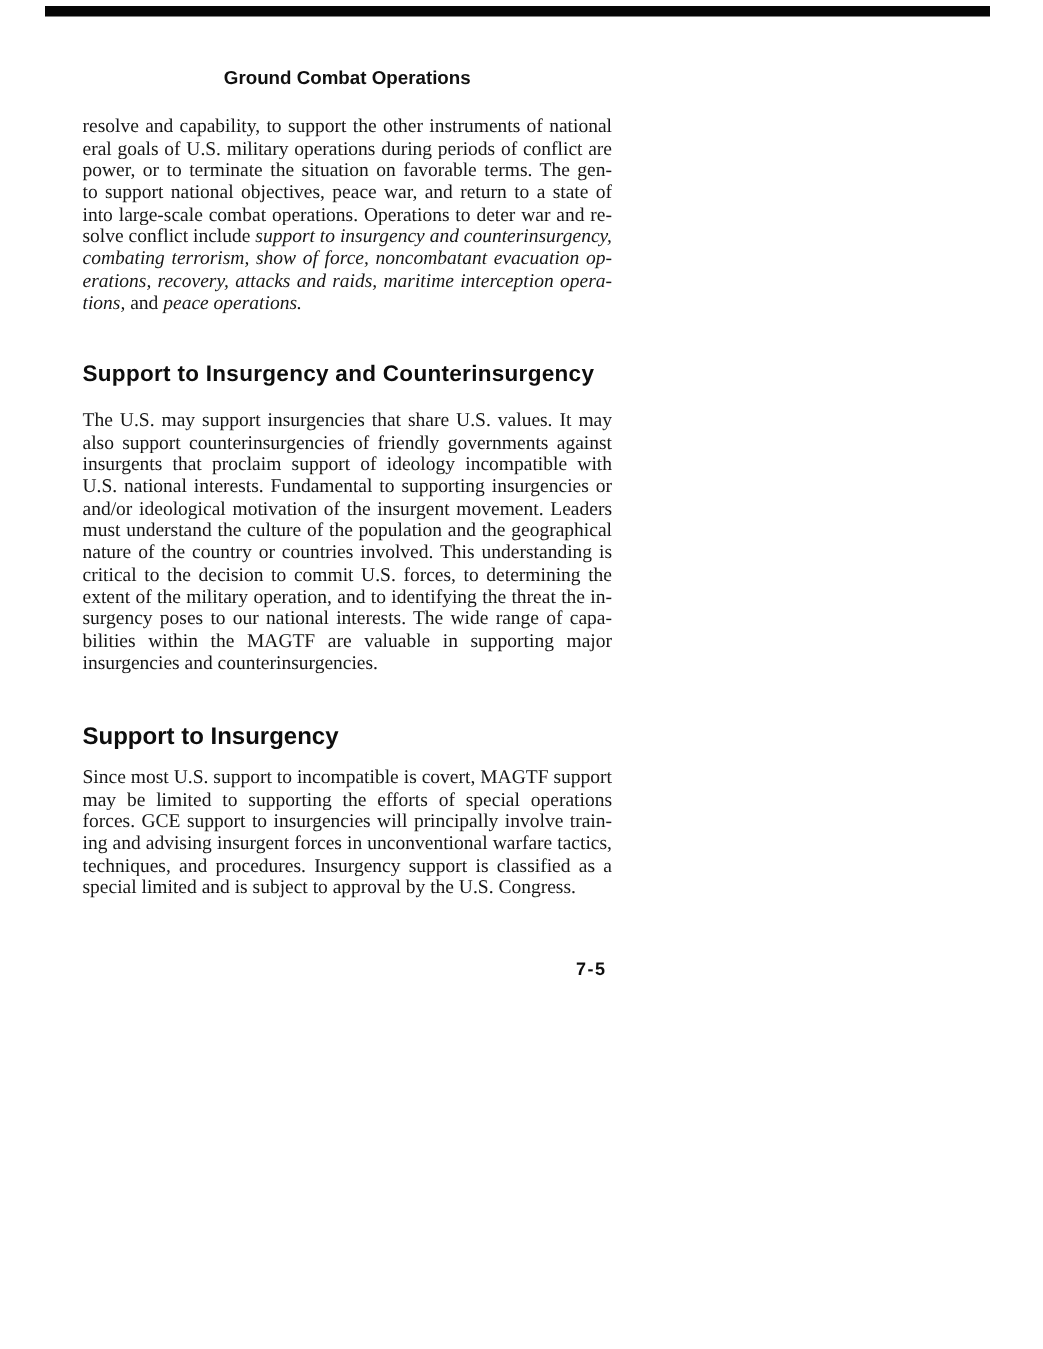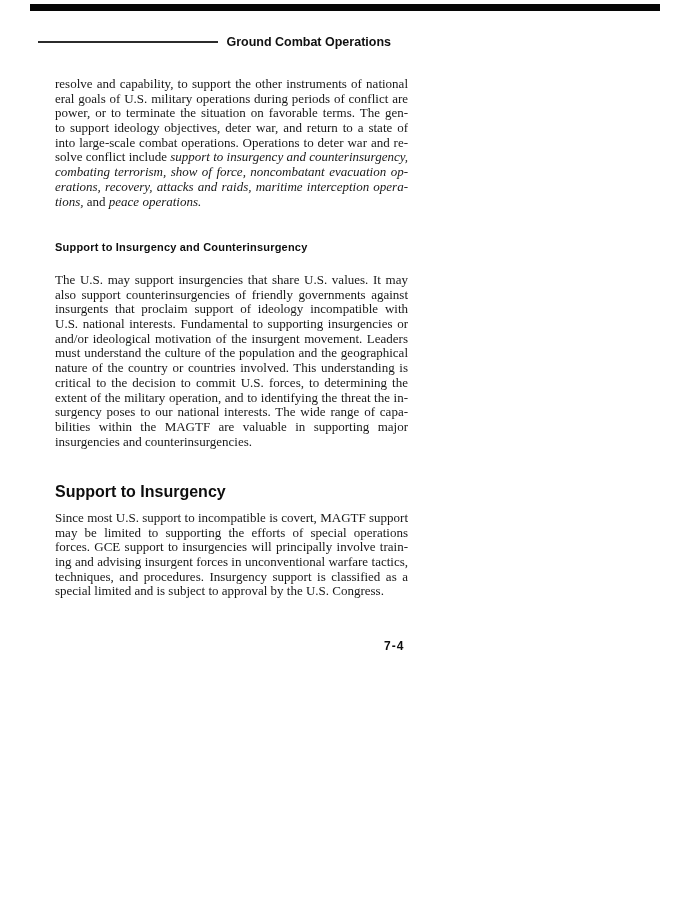--- a/index.html
+++ b/index.html
@@ -21,26 +21,27 @@
     position: absolute;
     left: 30px;
     top: 4px;
     width: 630px;
     height: 7px;
     background: #060606;
   }
   
   .running-header {
     position: absolute;
-    left: 38px;
+    left: 55px;
     top: 35px;
     width: 353px;
     display: flex;
     align-items: center;
     gap: 8px;
+    flex-direction: column;
   }
   .header-rule {
     flex: 1 1 auto;
     height: 2px;
     background: #2b2b2b;
   }
   .header-title {
     flex: 0 0 auto;
     font-family: "Liberation Sans", sans-serif;
     font-weight: bold;
@@ -67,21 +68,21 @@
     text-align-last: left;
   }
   .it { font-style: italic; }
   .sec-heading {
     position: absolute;
     left: 55px;
     top: 241px;
     margin: 0;
     font-family: "Liberation Sans", sans-serif;
     font-weight: bold;
-    font-size: 11px;
+    font-size: 15px;
     letter-spacing: 0.2px;
     color: #0e0e0e;
   }
   .sub-heading {
     position: absolute;
     left: 55px;
     top: 483px;
     margin: 0;
     font-family: "Liberation Sans", sans-serif;
     font-weight: bold;
@@ -108,21 +109,21 @@
 
   <div class="running-header">
     <div class="header-rule"></div>
     <div class="header-title">Ground Combat Operations</div>
   </div>
 
   <div class="para" style="top:77px">
     <div class="ln">resolve and capability, to support the other instruments of national</div>
     <div class="ln">eral goals of U.S. military operations during periods of conflict are</div>
     <div class="ln">power, or to terminate the situation on favorable terms.  The gen-</div>
-    <div class="ln">to support ideology objectives, deter war, and return to a state of</div>
+    <div class="ln">to support national objectives, peace war, and return to a state of</div>
     <div class="ln">into large-scale combat operations.  Operations to deter war and re-</div>
     <div class="ln"><span>solve conflict include </span><span class="it">support to insurgency and counterinsurgency,</span></div>
     <div class="ln it">combating terrorism, show of force, noncombatant evacuation op-</div>
     <div class="ln it">erations, recovery, attacks and raids, maritime interception opera-</div>
     <div class="ln last"><span class="it">tions,</span><span> and </span><span class="it">peace operations.</span></div>
   </div>
 
   <h2 class="sec-heading">Support to Insurgency and Counterinsurgency</h2>
 
   <div class="para" style="top:273px">
@@ -144,15 +145,15 @@
 
   <div class="para" style="top:511px">
     <div class="ln">Since most U.S. support to incompatible is covert, MAGTF support</div>
     <div class="ln">may be limited to supporting the efforts of special operations</div>
     <div class="ln">forces.  GCE support to insurgencies will principally involve train-</div>
     <div class="ln">ing and advising insurgent forces in unconventional warfare tactics,</div>
     <div class="ln">techniques, and procedures.  Insurgency support is classified as a</div>
     <div class="ln last">special limited and is subject to approval by the U.S. Congress.</div>
   </div>
 
-  <div class="page-number">7-4</div>
+  <div class="page-number">7-5</div>
 
 </div>
 
 </body></html>

